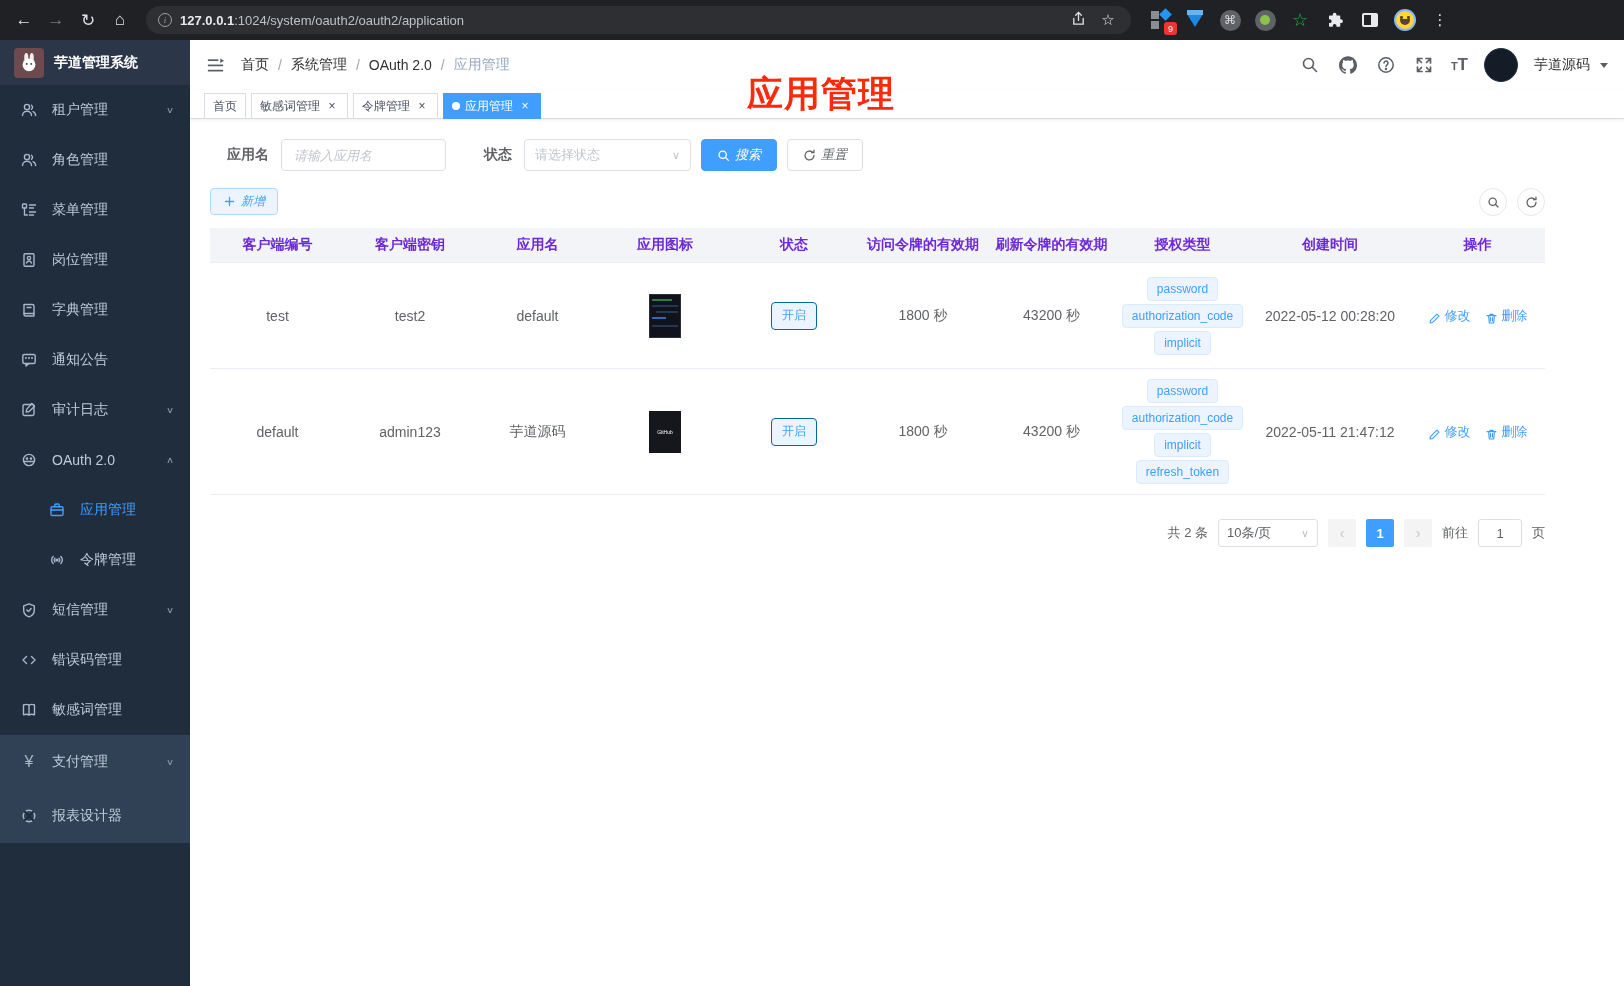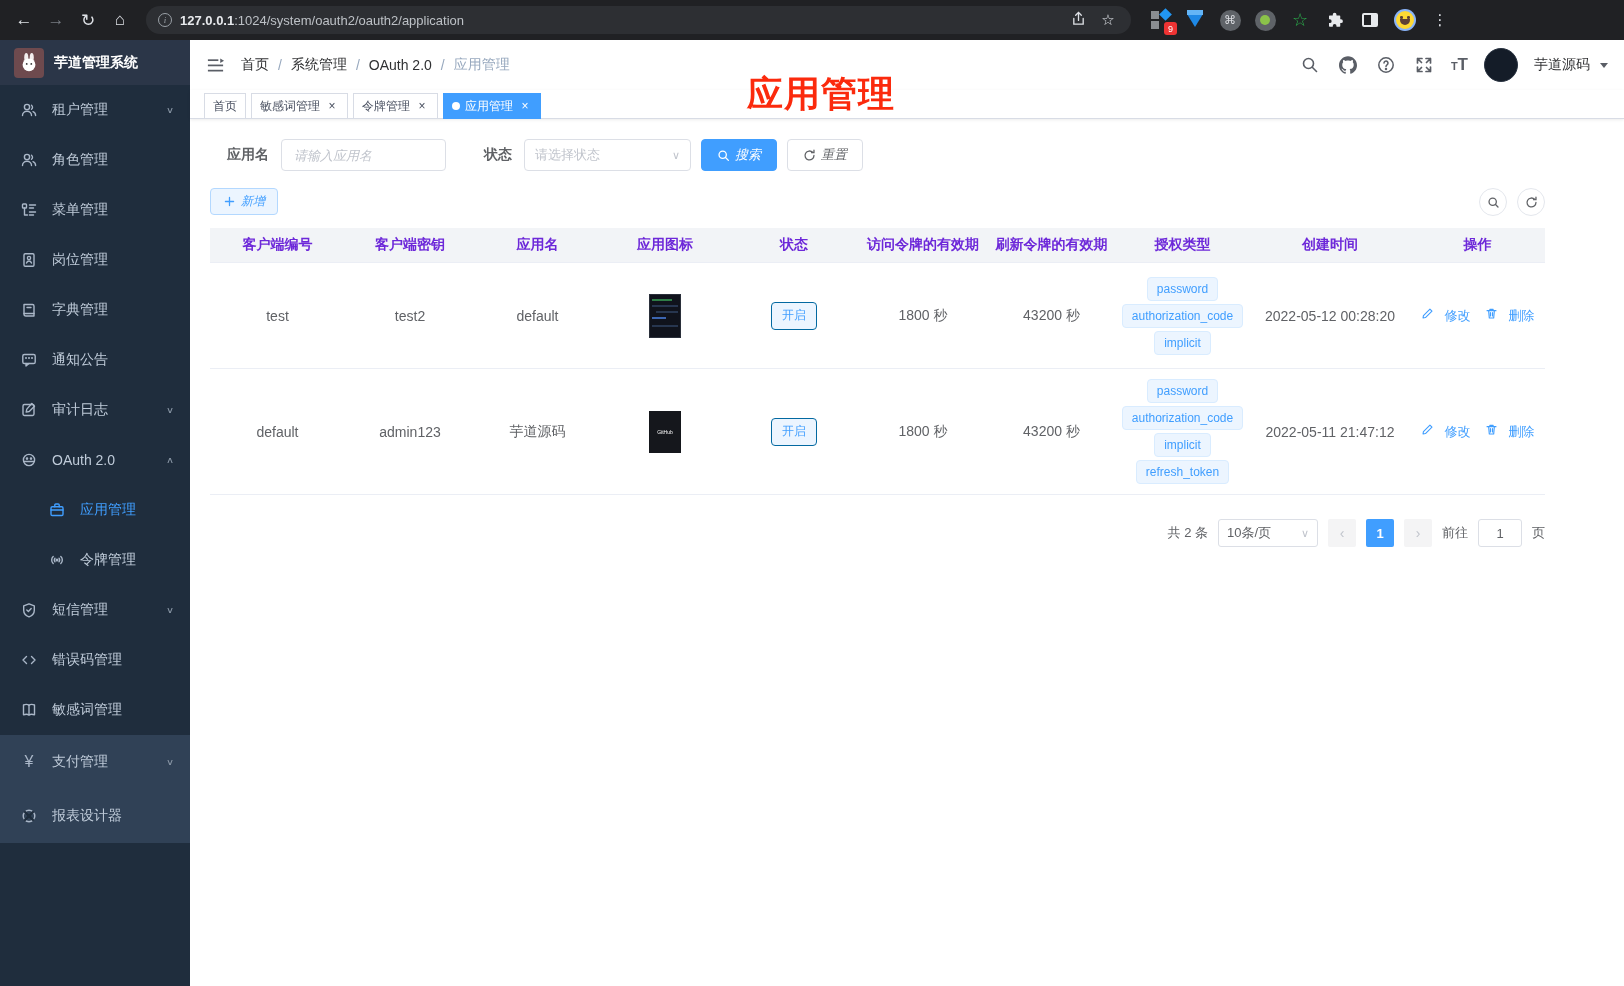--- a/index.html
+++ b/index.html
@@ -126,21 +126,21 @@
   .thumb { width:32px; height:44px; background:#10131c; border:1px solid #2a2f3a; position:relative; overflow:hidden; }
   .thumb .ln { position:absolute; height:2px; }
   .gh-thumb { width:32px; height:42px; background:#15171c; display:flex; align-items:center; justify-content:center;
     color:#fff; font-size:5px; }
   .status-tag { height:28px; padding:0 10px; background:#ecf5ff; border:1px solid #0369a1; border-radius:4px;
     color:#409eff; font-size:12px; display:inline-flex; align-items:center; cursor:pointer; }
   .grants { display:flex; flex-direction:column; align-items:center; gap:3px; }
   .gtag { height:24px; padding:0 9px; background:#ecf5ff; border:1px solid #d9ecff; border-radius:4px; color:#409eff;
     font-size:12px; display:inline-flex; align-items:center; white-space:nowrap; }
   .ops { display:flex; gap:14px; }
-  .op-link { color:#409eff; font-size:13px; display:inline-flex; align-items:flex-start; gap:11px; cursor:pointer; }
+  .op-link { color:#409eff; font-size:13px; display:inline-flex; align-items:flex-end; gap:4px; cursor:pointer; }
   .op-link svg { width:13px; height:13px; stroke:#409eff; fill:none; stroke-width:1.4; stroke-linecap:round; stroke-linejoin:round; }
 
   
   .pager { margin-top:24px; display:flex; align-items:center; justify-content:flex-end; gap:10px; font-size:13px; color:#606266; }
   .psel { height:28px; width:100px; border:1px solid #dcdfe6; border-radius:3px; display:flex; align-items:center;
     justify-content:space-between; padding:0 8px; color:#606266; font-size:13px; cursor:pointer; }
   .psel .sarrow { color:#c0c4cc; font-size:11px; }
   .pbtn { width:28px; height:28px; border-radius:2px; background:#f4f4f5; color:#c0c4cc; display:flex; align-items:center;
     justify-content:center; font-size:14px; cursor:pointer; }
   .pbtn.cur { background:#409eff; color:#fff; font-weight:700; font-size:13px; }

